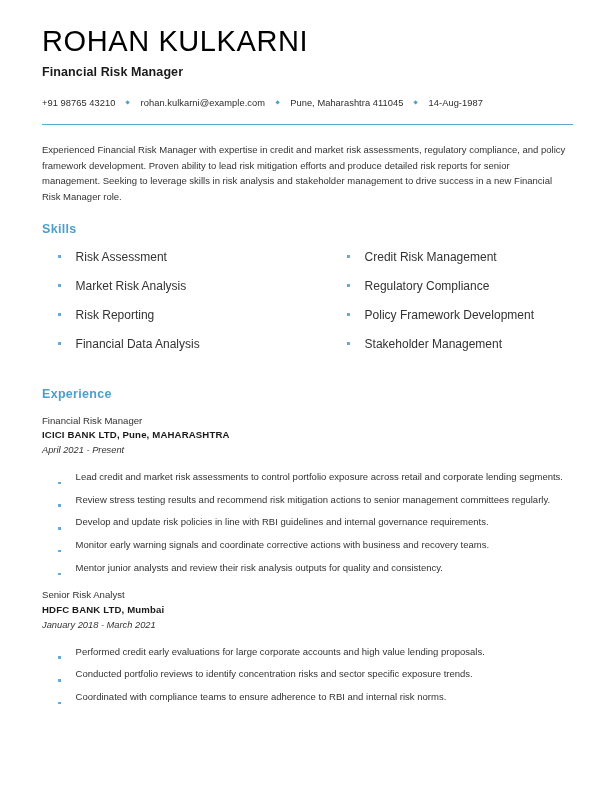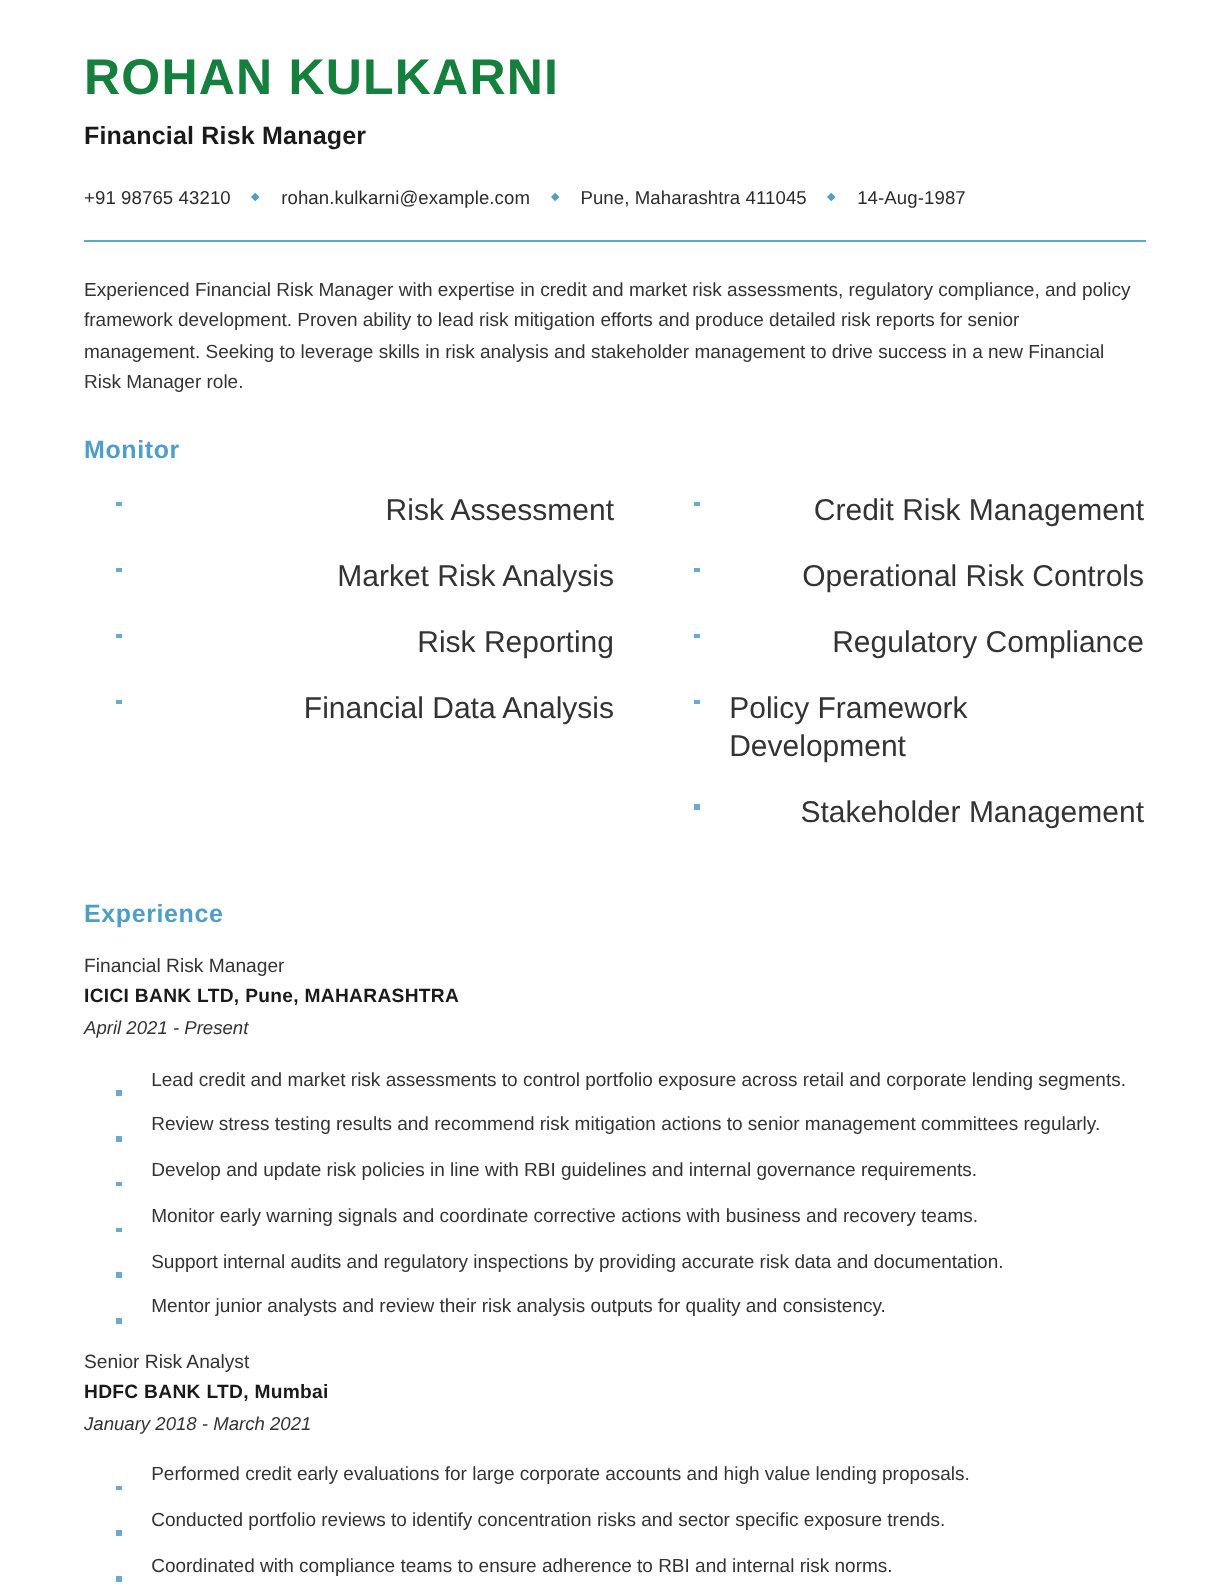--- a/index.html
+++ b/index.html
@@ -16,24 +16,24 @@
     color: #333333;
     overflow: hidden;
     box-sizing: border-box;
   }
   .inner {
     padding: 26px 40px 0 42px;
   }
 
   
   .name {
-    font-size: 25px;
-    font-weight: bold;
+    font-size: 29px;
+    font-weight: normal;
     letter-spacing: 0.6px;
-    color: #15803d;
+    color: #000000;
     line-height: 1.1;
     margin: 0 0 7px 0;
     white-space: nowrap;
   }
   .headline {
     font-size: 12.5px;
     font-weight: bold;
     color: #1a1a1a;
     margin: 0 0 19px 0;
     letter-spacing: 0.1px;
@@ -93,26 +93,25 @@
   .skills-col {
     width: 50%;
     box-sizing: border-box;
   }
   .skills-col.right {
     padding-left: 24px;
   }
   .skill-item {
     display: flex;
     align-items: flex-start;
-    font-size: 15px;
+    font-size: 12px;
     color: #333333;
     line-height: 1.3;
     margin: 0 0 13.5px 0;
     padding-left: 16px;
-    justify-content: space-between;
   }
   .bullet-sq {
     display: inline-block;
     width: 2.6px;
     height: 2.6px;
     background: #6aa9d4;
     margin: 5px 15px 0 0;
     flex: 0 0 auto;
   }
 
@@ -180,21 +179,21 @@
         <span class="sep"></span>
         <span>14-Aug-1987</span>
       </div>
 
       <div class="rule"></div>
     </div>
 
     <div class="summary">Experienced Financial Risk Manager with expertise in credit and market risk assessments, regulatory compliance, and policy framework development. Proven ability to lead risk mitigation efforts and produce detailed risk reports for senior management. Seeking to leverage skills in risk analysis and stakeholder management to drive success in a new Financial Risk Manager role.</div>
 
     <div class="section">
-      <div class="section-title">Monitor</div>
+      <div class="section-title">Skills</div>
       <div class="skills-wrap">
         <div class="skills-col left">
           <div class="skill-item">
             <span class="bullet-sq"></span>
             <span>Risk Assessment</span>
           </div>
           <div class="skill-item">
             <span class="bullet-sq"></span>
             <span>Market Risk Analysis</span>
           </div>
@@ -204,24 +203,20 @@
           </div>
           <div class="skill-item">
             <span class="bullet-sq"></span>
             <span>Financial Data Analysis</span>
           </div>
         </div>
         <div class="skills-col right">
           <div class="skill-item">
             <span class="bullet-sq"></span>
             <span>Credit Risk Management</span>
-          </div>
-          <div class="skill-item">
-            <span class="bullet-sq"></span>
-            <span>Operational Risk Controls</span>
           </div>
           <div class="skill-item">
             <span class="bullet-sq"></span>
             <span>Regulatory Compliance</span>
           </div>
           <div class="skill-item">
             <span class="bullet-sq"></span>
             <span>Policy Framework Development</span>
           </div>
           <div class="skill-item">
@@ -251,24 +246,20 @@
           <div class="job-bullet">
             <span class="bullet-sq"></span>
             <span class="txt">Develop and update risk policies in line with RBI guidelines and internal governance requirements.</span>
           </div>
           <div class="job-bullet">
             <span class="bullet-sq"></span>
             <span class="txt">Monitor early warning signals and coordinate corrective actions with business and recovery teams.</span>
           </div>
           <div class="job-bullet">
             <span class="bullet-sq"></span>
-            <span class="txt">Support internal audits and regulatory inspections by providing accurate risk data and documentation.</span>
-          </div>
-          <div class="job-bullet">
-            <span class="bullet-sq"></span>
             <span class="txt">Mentor junior analysts and review their risk analysis outputs for quality and consistency.</span>
           </div>
         </div>
       </div>
 
       <div class="job">
         <div class="job-title">Senior Risk Analyst</div>
         <div class="job-company">HDFC BANK LTD, Mumbai</div>
         <div class="job-dates">January 2018 - March 2021</div>
         <div class="job-bullets">

